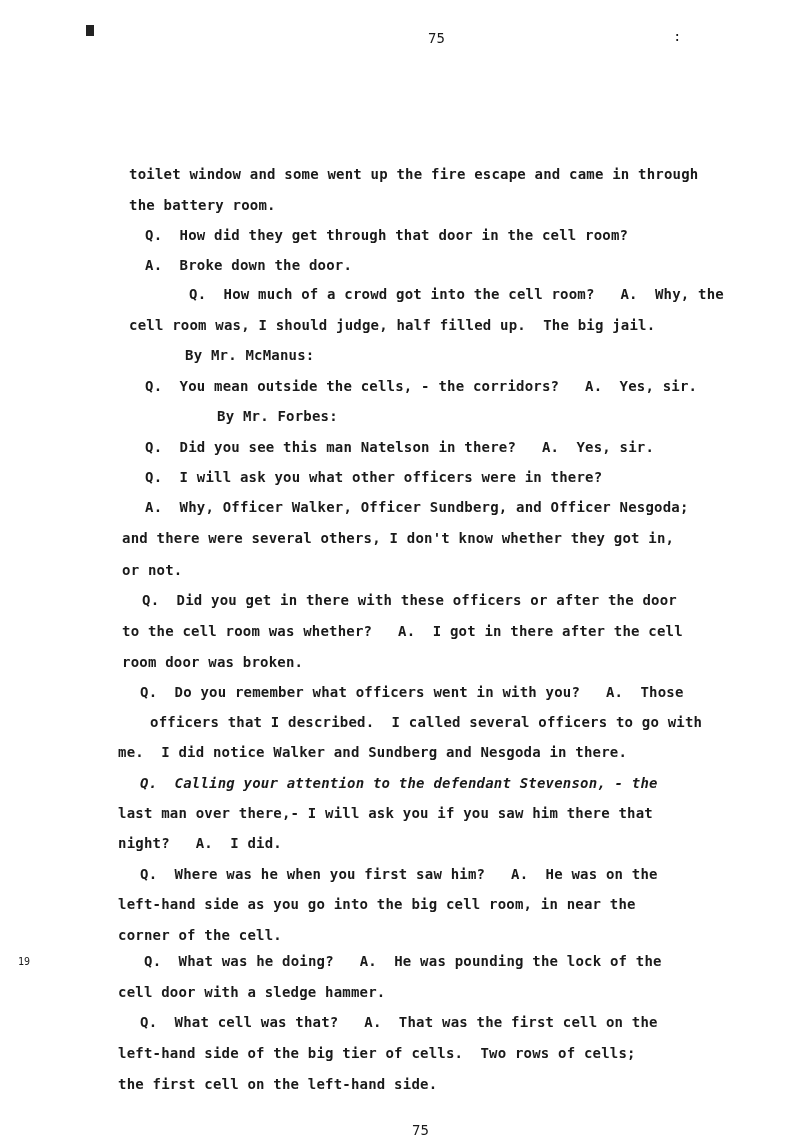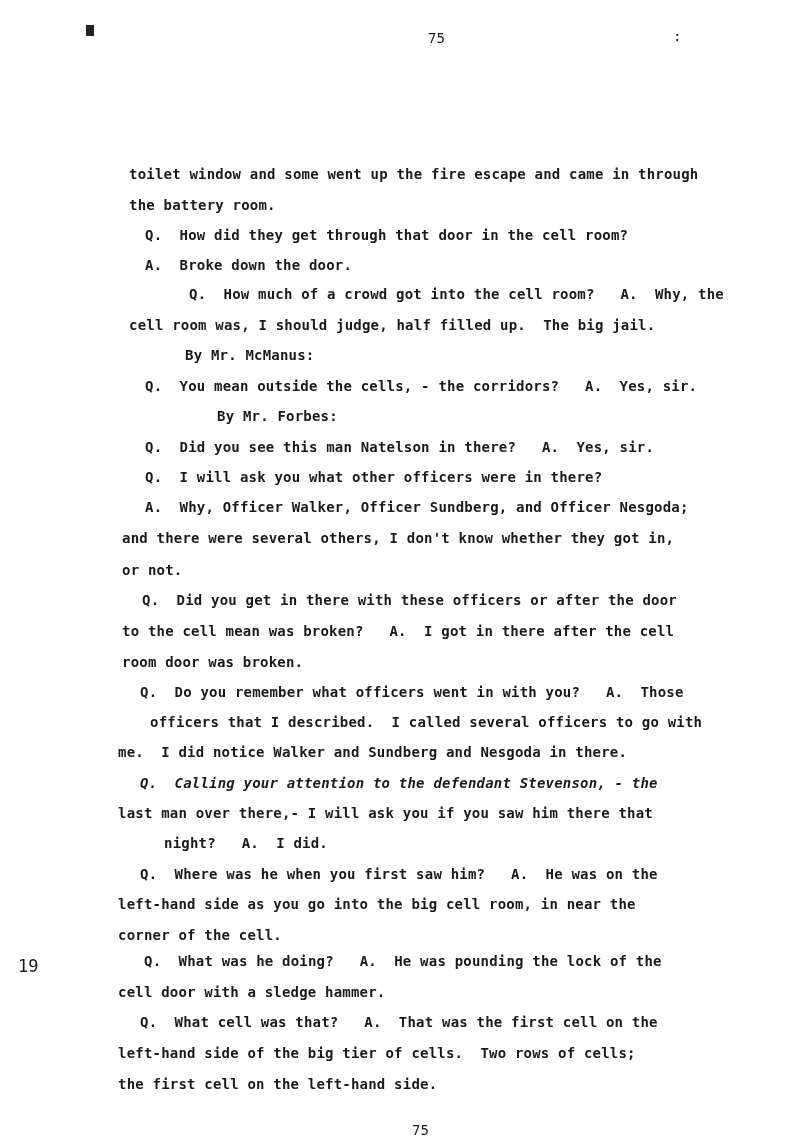--- a/index.html
+++ b/index.html
@@ -5,21 +5,21 @@
     html, body { margin: 0; padding: 0; background: #ffffff; }
     body {
       width: 800px; height: 1145px; position: relative; overflow: hidden;
       font-family: "DejaVu Sans Mono", "Liberation Mono", monospace;
       color: #1a1a1a;
     }
     .page-num-top { position: absolute; top: 30px; left: 428px; font-size: 14px; }
     .page-num-bottom { position: absolute; top: 1122px; left: 412px; font-size: 14px; }
     .corner-mark { position: absolute; top: 25px; left: 86px; width: 8px; height: 11px; background: #222; }
     .tick-mark { position: absolute; top: 28px; left: 673px; font-size: 14px; }
-    .margin-num { position: absolute; top: 956px; left: 18px; font-size: 17px; }
+    .margin-num { position: absolute; top: 956px; left: 18px; font-size: 10px; }
     .line {
       position: absolute; font-size: 14px; white-space: pre; letter-spacing: 0.2px;
       font-weight: bold;
     }
   </style>
 </head>
 <body>
 
 <div class="corner-mark"></div>
 <div class="page-num-top">75</div>
@@ -35,28 +35,28 @@
     <div class="line" style="left: 129px; top: 317px;">cell room was, I should judge, half filled up.  The big jail.</div>
     <div class="line" style="left: 185px; top: 347px;">By Mr. McManus:</div>
     <div class="line" style="left: 145px; top: 378px;">Q.  You mean outside the cells, - the corridors?   A.  Yes, sir.</div>
     <div class="line" style="left: 185px; top: 408px; padding-left: 32px;">By Mr. Forbes:</div>
     <div class="line" style="left: 145px; top: 439px;">Q.  Did you see this man Natelson in there?   A.  Yes, sir.</div>
     <div class="line" style="left: 145px; top: 469px; text-align: right;">Q.  I will ask you what other officers were in there?</div>
     <div class="line" style="left: 145px; top: 499px;">A.  Why, Officer Walker, Officer Sundberg, and Officer Nesgoda;</div>
     <div class="line" style="left: 122px; top: 530px;">and there were several others, I don't know whether they got in,</div>
     <div class="line" style="left: 122px; top: 562px;">or not.</div>
     <div class="line" style="left: 142px; top: 592px;">Q.  Did you get in there with these officers or after the door</div>
-    <div class="line" style="left: 122px; top: 623px;">to the cell mean was broken?   A.  I got in there after the cell</div>
+    <div class="line" style="left: 122px; top: 623px;">to the cell room was whether?   A.  I got in there after the cell</div>
     <div class="line" style="left: 122px; top: 654px;">room door was broken.</div>
     <div class="line" style="left: 140px; top: 684px;">Q.  Do you remember what officers went in with you?   A.  Those</div>
     <div class="line" style="left: 118px; top: 714px; margin-left: 32px;">officers that I described.  I called several officers to go with</div>
     <div class="line" style="left: 118px; top: 744px;">me.  I did notice Walker and Sundberg and Nesgoda in there.</div>
     <div class="line" style="left: 140px; top: 775px; font-style: italic;">Q.  Calling your attention to the defendant Stevenson, - the</div>
     <div class="line" style="left: 118px; top: 805px;">last man over there,- I will ask you if you saw him there that</div>
-    <div class="line" style="left: 118px; top: 835px; margin-left: 46px;">night?   A.  I did.</div>
+    <div class="line" style="left: 118px; top: 835px;">night?   A.  I did.</div>
     <div class="line" style="left: 140px; top: 866px;">Q.  Where was he when you first saw him?   A.  He was on the</div>
     <div class="line" style="left: 118px; top: 896px;">left-hand side as you go into the big cell room, in near the</div>
     <div class="line" style="left: 118px; top: 927px;">corner of the cell.</div>
     <div class="line" style="left: 144px; top: 953px;">Q.  What was he doing?   A.  He was pounding the lock of the</div>
     <div class="line" style="left: 118px; top: 984px;">cell door with a sledge hammer.</div>
     <div class="line" style="left: 140px; top: 1014px;">Q.  What cell was that?   A.  That was the first cell on the</div>
     <div class="line" style="left: 118px; top: 1045px;">left-hand side of the big tier of cells.  Two rows of cells;</div>
     <div class="line" style="left: 118px; top: 1076px;">the first cell on the left-hand side.</div>
   </div>
 

